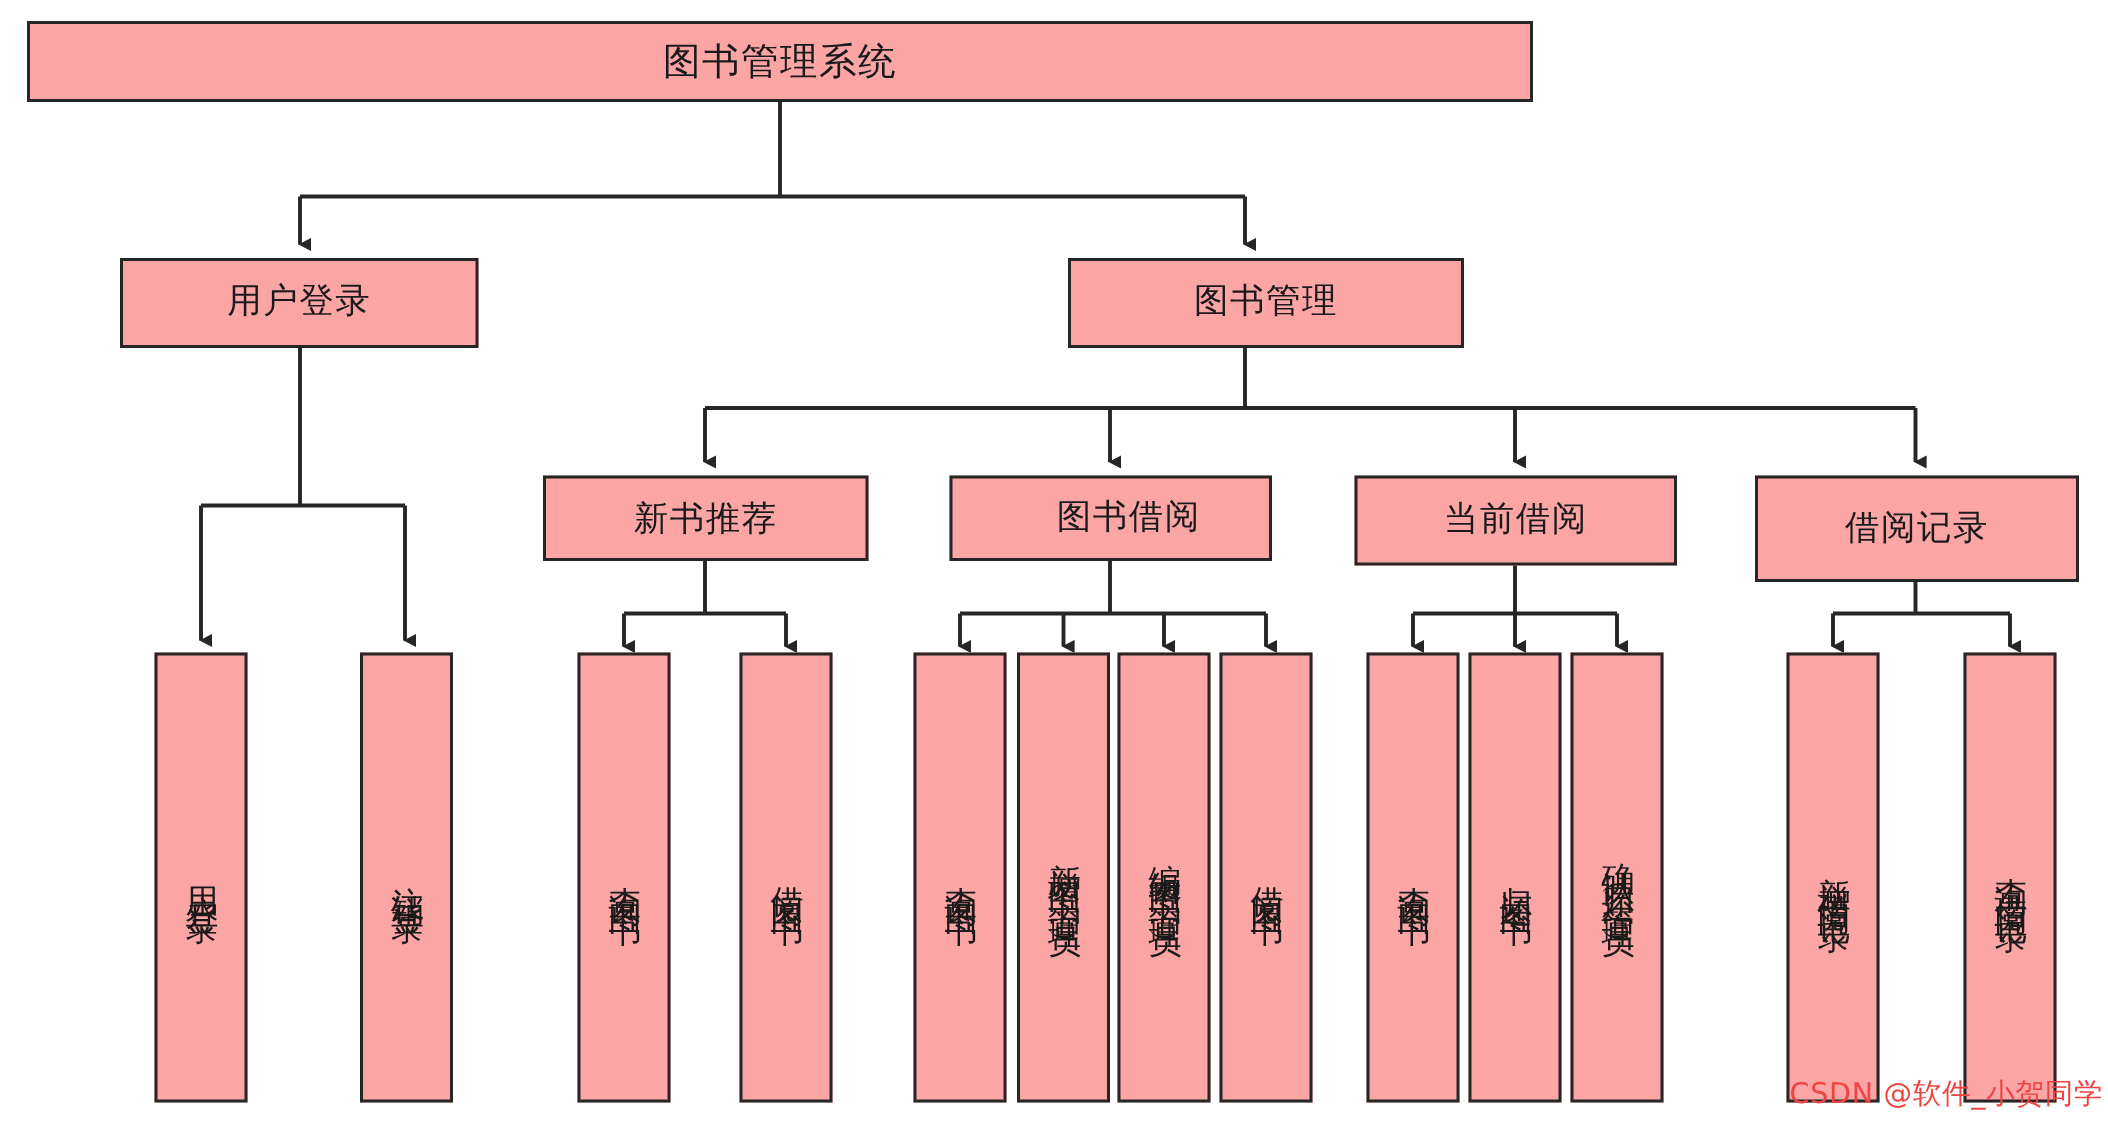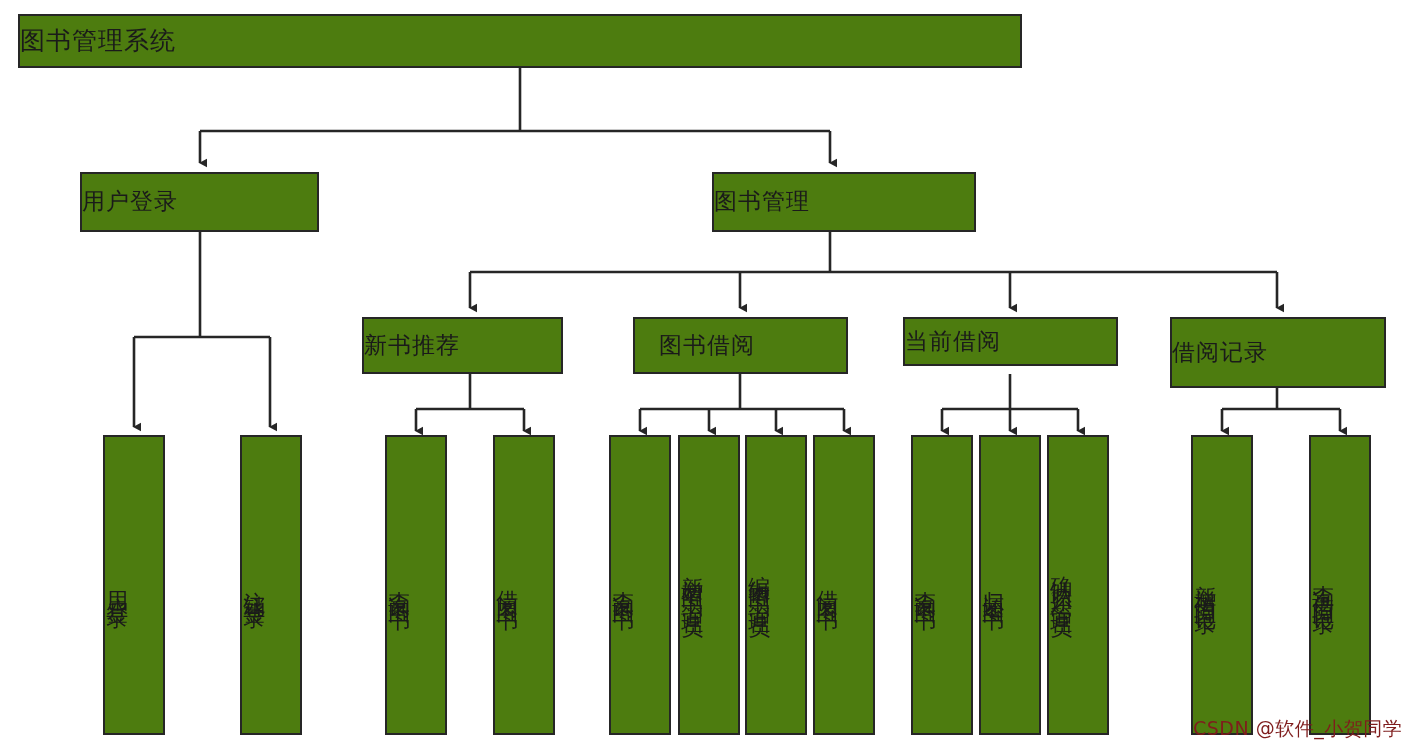--- a/index.html
+++ b/index.html
@@ -22,23 +22,24 @@
     position: absolute;
     left: 0;
     top: 0;
     width: 1405px;
     height: 747px;
   }
   .node {
     position: absolute;
     box-sizing: border-box;
     border: 2px solid #262626;
-    background: #4d7c0f;
+    background: #fca5a5;
     display: flex;
     align-items: center;
+    justify-content: center;
     color: #1a1a1a;
     z-index: 2;
   }
   .node-h {
     font-size: 23px;
     letter-spacing: 1px;
     line-height: 1.1;
     white-space: nowrap;
   }
   .node-root .label {
@@ -51,21 +52,21 @@
   .node-v .label {
     writing-mode: vertical-rl;
     text-orientation: upright;
     letter-spacing: 6px;
     line-height: 1.15;
     white-space: nowrap;
     display: block;
   }
   .watermark {
     position: absolute;
-    color: #7f1d1d;
+    color: #ef4444;
     font-size: 19px;
     letter-spacing: 0.5px;
     white-space: nowrap;
     z-index: 5;
     user-select: none;
   }
 </style>
 </head>
 <body>
 
@@ -137,27 +138,27 @@
     <span class="label">图书管理系统</span>
   </div>
 
   <div class="node node-h" style="left:80px; top:172px; width:239px; height:60px;">
     <span class="label">用户登录</span>
   </div>
   <div class="node node-h" style="left:712px; top:172px; width:264px; height:60px;">
     <span class="label">图书管理</span>
   </div>
 
-  <div class="node node-h" style="left:362px; top:317px; width:201px; height:57px;font-family:Liberation Serif, serif;">
+  <div class="node node-h" style="left:362px; top:317px; width:217px; height:57px;font-family:Liberation Serif, serif;">
     <span class="label">新书推荐</span>
   </div>
   <div class="node node-h" style="left:633px; top:317px; width:215px; height:57px;padding-left:24px;">
     <span class="label">图书借阅</span>
   </div>
-  <div class="node node-h" style="left:903px; top:317px; width:215px; height:49px;">
+  <div class="node node-h" style="left:903px; top:317px; width:215px; height:60px;">
     <span class="label">当前借阅</span>
   </div>
   <div class="node node-h" style="left:1170px; top:317px; width:216px; height:71px;">
     <span class="label">借阅记录</span>
   </div>
 
   <div class="node node-v" style="left:103px; top:435px; width:62px; height:300px;">
     <span class="label">用户登录</span>
   </div>
   <div class="node node-v" style="left:240px; top:435px; width:62px; height:300px;">

